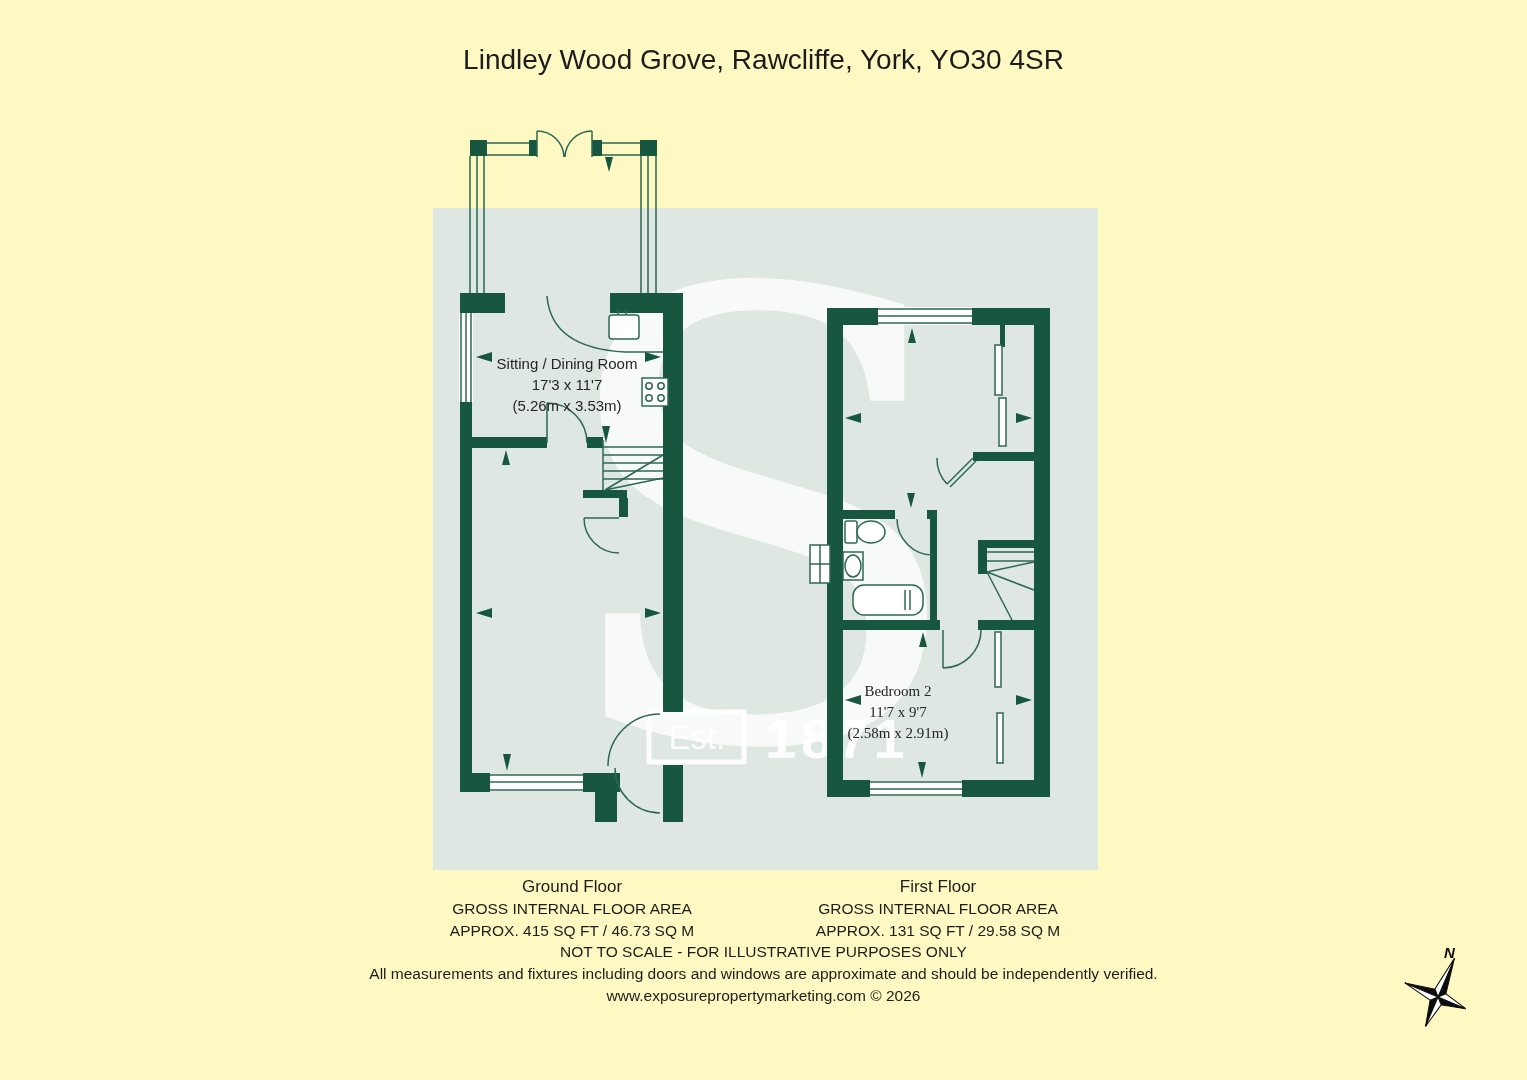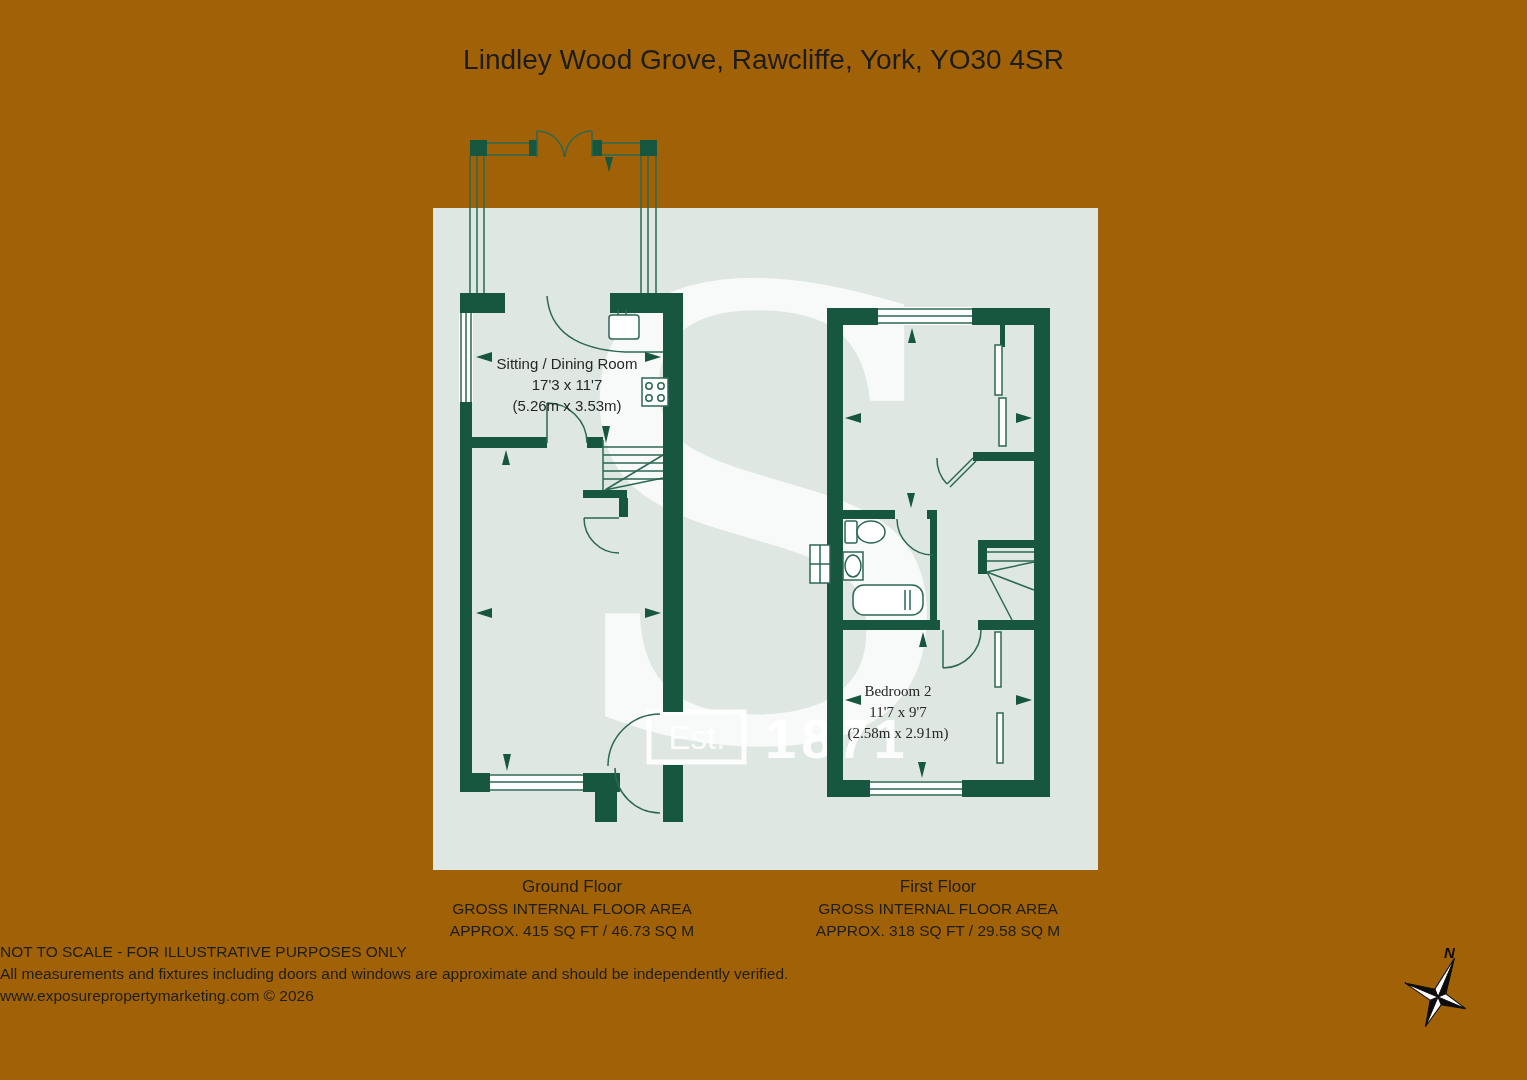--- a/index.html
+++ b/index.html
@@ -1,26 +1,26 @@
 <!DOCTYPE html>
 <html><head>
 <meta charset="utf-8">
 <style>
   html,body{margin:0;padding:0;background:#ffffff;}
-  .canvas{position:relative;width:1527px;height:1080px;background:#a16207;overflow:hidden;
+  .canvas{position:relative;width:1527px;height:1080px;background:#fef9c3;overflow:hidden;
           font-family:"Liberation Sans",sans-serif;}
   .title{position:absolute;left:0;right:0;top:44px;text-align:center;font-size:28px;color:#1c1c1c;}
   .floor-bg{position:absolute;left:433px;top:208px;width:665px;height:662px;background:#dfe7e2;}
   svg.plan{position:absolute;left:0;top:0;}
   .room-label{position:absolute;transform:translateX(-50%);text-align:center;
               font-size:15px;line-height:21px;color:#262626;white-space:nowrap;}
   .floor-caption{position:absolute;transform:translateX(-50%);text-align:center;color:#1d1d1b;white-space:nowrap;margin-top:28px;}
   .floor-caption .cap{font-size:17px;line-height:22px;}
   .floor-caption .area{font-size:15.5px;line-height:22px;}
-  .footer{position:absolute;left:0;right:0;top:941px;text-align:left;color:#1d1d1b;
+  .footer{position:absolute;left:0;right:0;top:941px;text-align:center;color:#1d1d1b;
           font-size:15.5px;line-height:22px;}
   .north-label{position:absolute;left:1444px;top:944px;font-size:15px;font-weight:bold;
                font-style:italic;color:#0c0c0c;}
   .wall{fill:#17573f;}
   .ln{stroke:#2c6852;stroke-width:1.5;fill:none;}
   .fix{stroke:#2c6852;stroke-width:1.5;fill:#ffffff;}
   .win{fill:#ffffff;}
   .arrow{fill:#17573f;}
   .interior{fill:#dfe7e2;}
   .wm{fill:rgba(255,255,255,0.78);}
@@ -216,21 +216,21 @@
   </div>
 
   <div class="floor-caption" style="left:572px;top:848px;">
     <div class="cap">Ground Floor</div>
     <div class="area">GROSS INTERNAL FLOOR AREA</div>
     <div class="area">APPROX. 415 SQ FT / 46.73 SQ M</div>
   </div>
   <div class="floor-caption" style="left:938px;top:848px;">
     <div class="cap">First Floor</div>
     <div class="area">GROSS INTERNAL FLOOR AREA</div>
-    <div class="area">APPROX. 318 SQ FT / 29.58 SQ M</div>
+    <div class="area">APPROX. 131 SQ FT / 29.58 SQ M</div>
   </div>
 
   <div class="footer">
     <div>NOT TO SCALE - FOR ILLUSTRATIVE PURPOSES ONLY</div>
     <div>All measurements and fixtures including doors and windows are approximate and should be independently verified.</div>
     <div>www.exposurepropertymarketing.com © 2026</div>
   </div>
 
 </div>
 

